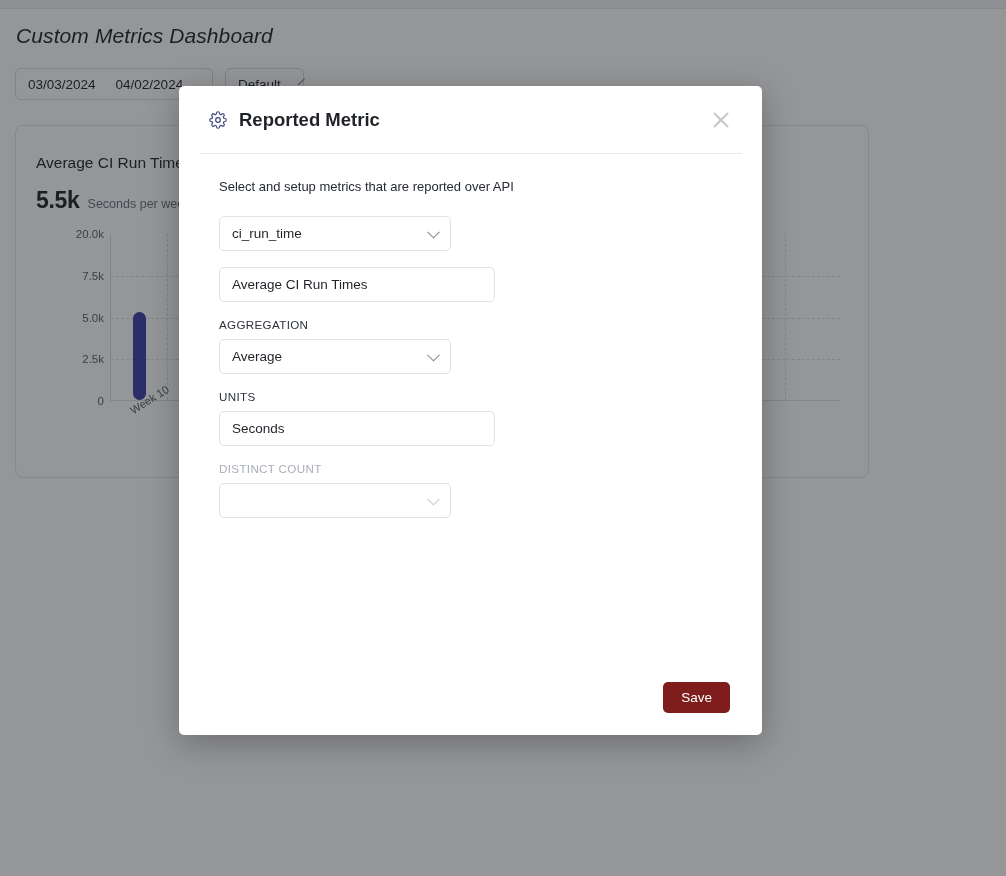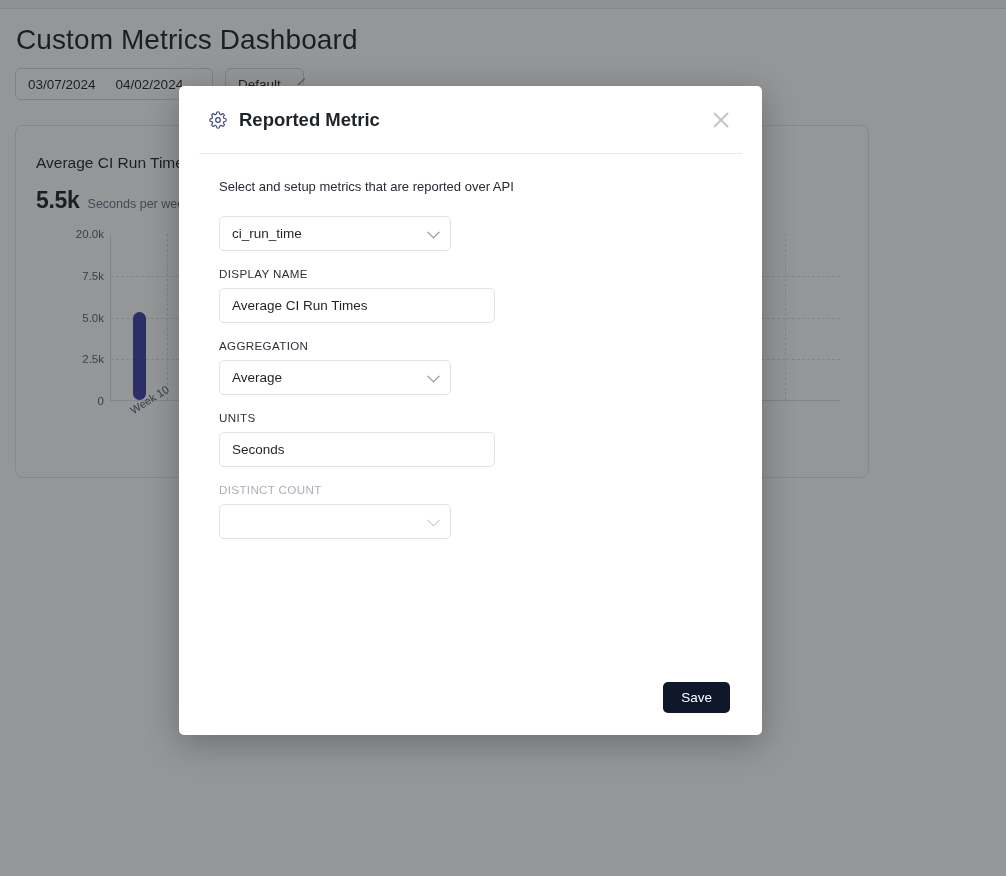--- a/index.html
+++ b/index.html
@@ -23,25 +23,26 @@
   #topbar {
     position: absolute;
     top: 0; left: 0; right: 0;
     height: 9px;
     background: #f3f4f6;
     border-bottom: 1px solid #e5e7eb;
   }
   #page-title {
     position: absolute;
     left: 16px; top: 24px;
-    font-size: 28px;
+    font-size: 21px;
     color: #1f2328;
     font-weight: 400;
     letter-spacing: .1px;
     white-space: nowrap;
+    font-style: italic;
   }
   #controls {
     position: absolute;
     left: 15px; top: 68px;
     display: flex;
     gap: 12px;
     align-items: stretch;
   }
   .ctrl {
     border: 1px solid #d7dade;
@@ -222,21 +223,21 @@
   #modal-footer {
     position: absolute;
     left: 0; right: 0; bottom: 0;
     height: 76px;
     display: flex;
     align-items: center;
     justify-content: flex-end;
     padding-right: 32px;
   }
   #save-button {
-    background: #0f172a;
+    background: #7f1d1d;
     color: #ffffff;
     border: none;
     border-radius: 5px;
     font-size: 13.5px;
     font-family: "Liberation Sans", sans-serif;
     height: 31px;
     padding: 0 18px;
     cursor: pointer;
   }
 </style>
@@ -244,21 +245,21 @@
 <body>
 
 <div id="page">
 
   <div id="topbar"></div>
 
   <div id="page-title">Custom Metrics Dashboard</div>
 
   <div id="controls">
     <div class="ctrl" id="date-range">
-      <span>03/07/2024</span>
+      <span>03/03/2024</span>
       <span>04/02/2024</span>
     </div>
     <div class="ctrl" id="preset-select">
       <span>Default</span>
       <span class="chev"></span>
     </div>
   </div>
 
   <div id="metric-card">
     <div id="card-title">Average CI Run Times</div>
@@ -321,21 +322,20 @@
   <div id="modal-body">
     <p id="modal-desc">Select and setup metrics that are reported over API</p>
     <div id="fields-wrap">
         <div class="field">
           <div class="control-box select-box">
             <span>ci_run_time</span>
             <span class="caret"></span>
           </div>
         </div>
         <div class="field">
-          <div class="field-label">DISPLAY NAME</div>
           <div class="control-box input-box">
             <span>Average CI Run Times</span>
           </div>
         </div>
         <div class="field">
           <div class="field-label">AGGREGATION</div>
           <div class="control-box select-box">
             <span>Average</span>
             <span class="caret"></span>
           </div>

